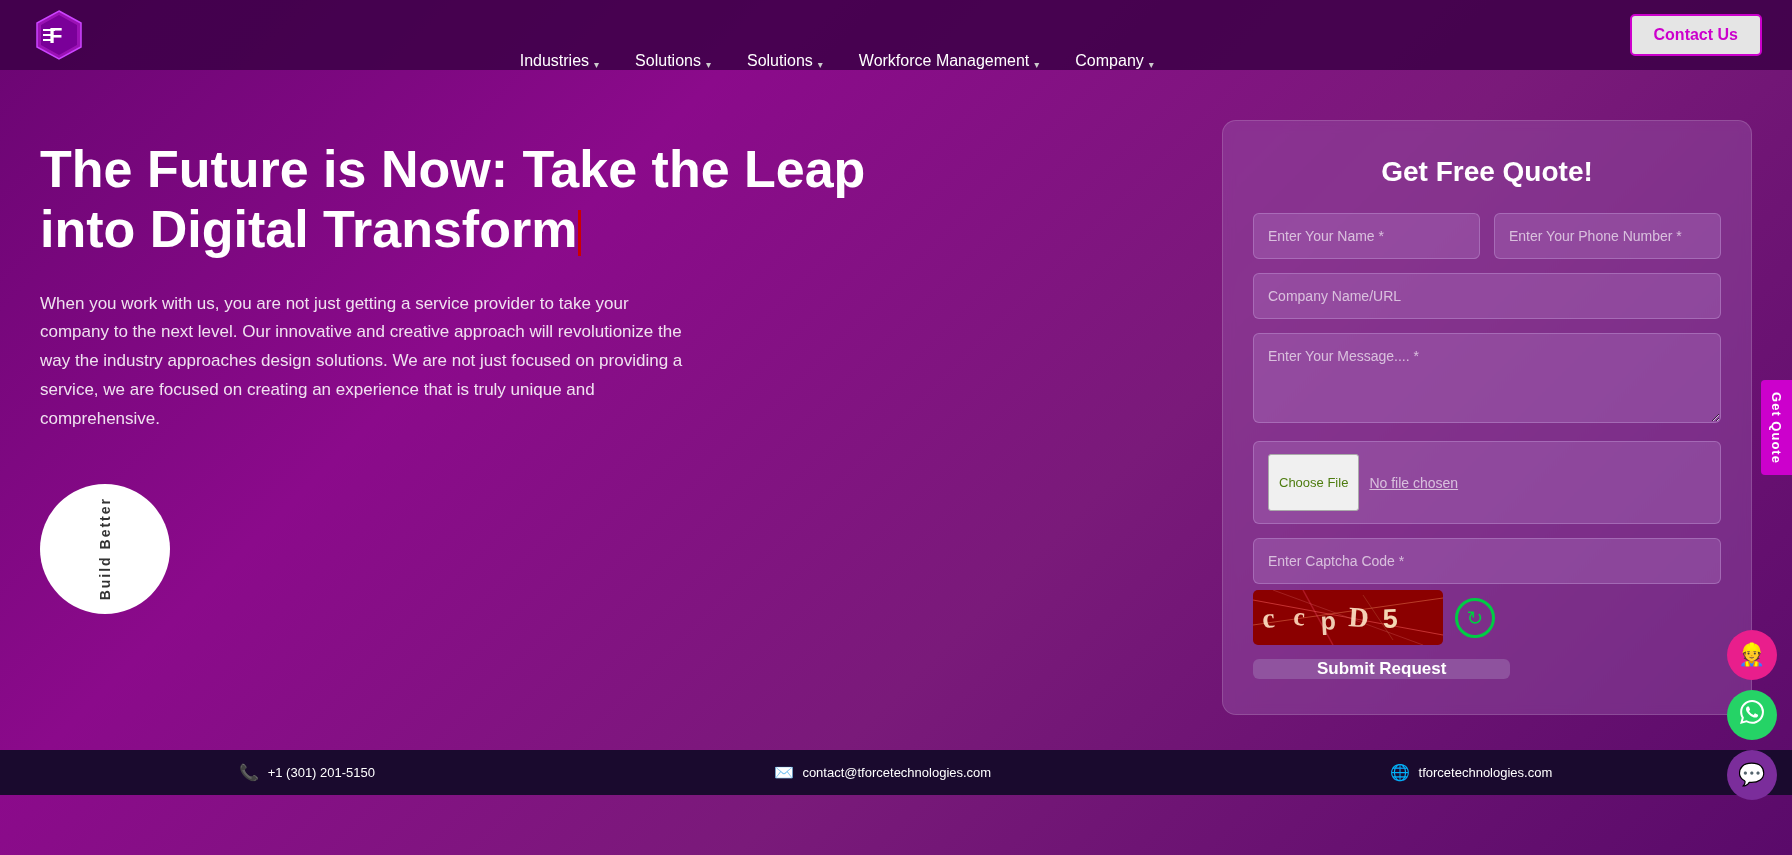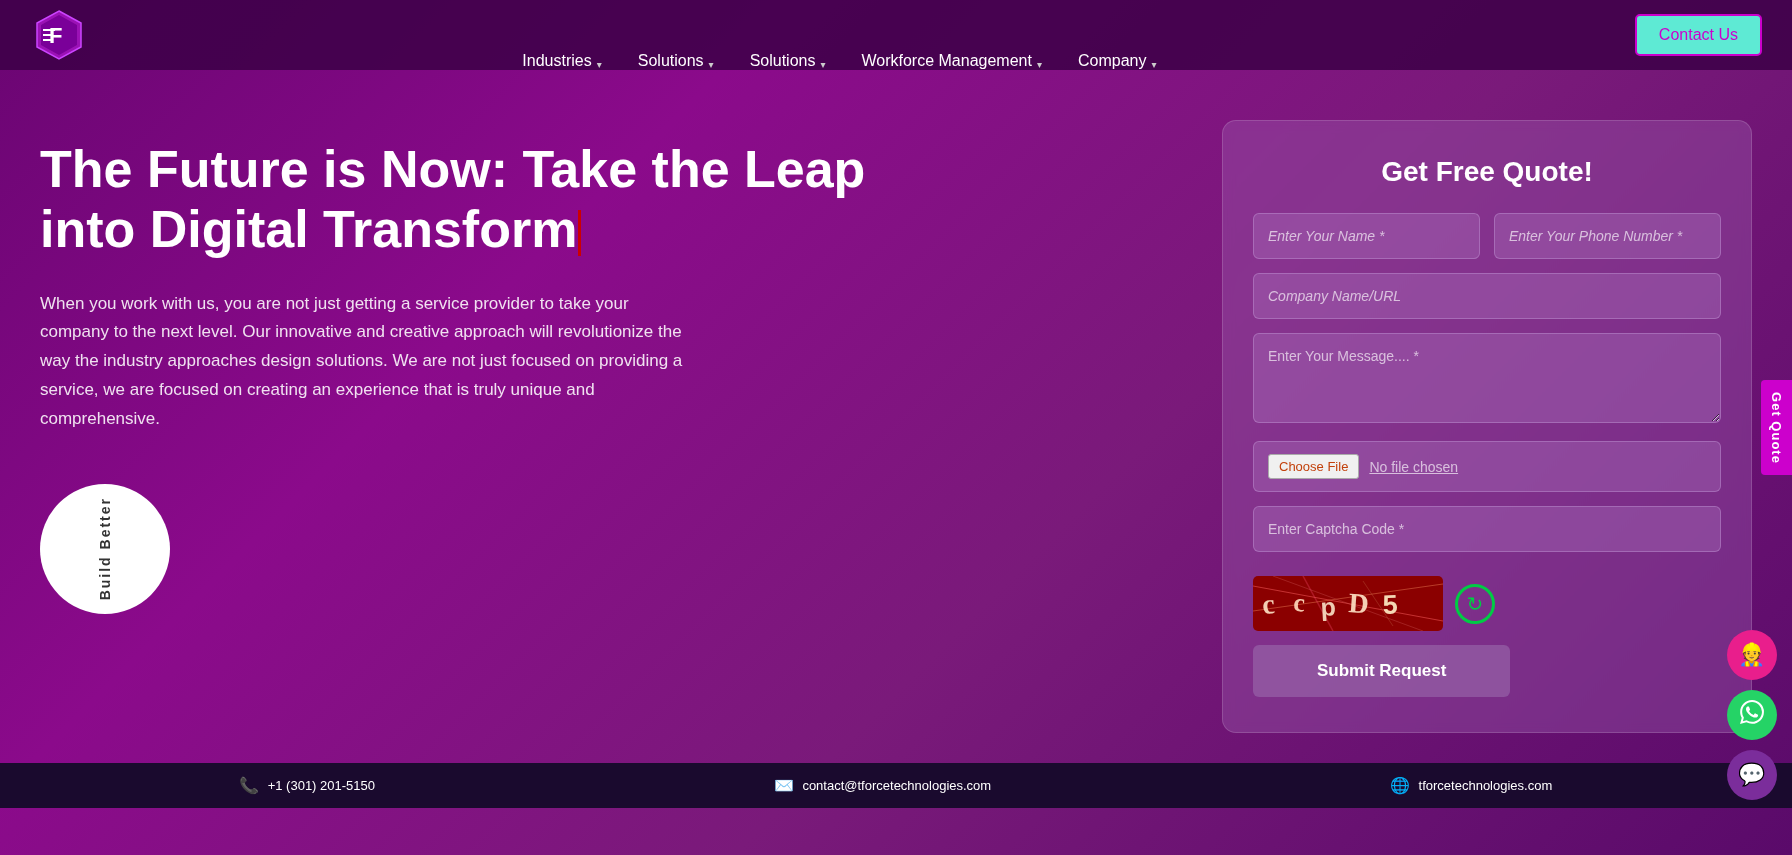--- a/index.html
+++ b/index.html
@@ -56,27 +56,27 @@
       padding: 0 18px;
       height: 70px;
       white-space: nowrap;
       cursor: pointer;
     }
     .chevron {
       font-size: 10px;
       color: #ccc;
     }
     .contact-btn {
-      background: #5eead4;
+      background: #e5e5e5;
       color: #cc00cc;
       border: 2px solid #cc00cc;
       padding: 10px 22px;
       border-radius: 5px;
       font-size: 16px;
-      font-weight: 400;
+      font-weight: 700;
       cursor: pointer;
       white-space: nowrap;
       transition: background 0.2s;
       margin-left: 44px;
     }
 
     
     .main-content {
       display: flex;
       align-items: flex-start;
@@ -160,21 +160,20 @@
     .form-input {
       flex: 1;
       background: rgba(180, 130, 200, 0.3);
       border: 1px solid rgba(200,160,220,0.4);
       border-radius: 6px;
       padding: 14px 14px;
       color: rgba(255,255,255,0.75);
       font-size: 14px;
       outline: none;
       width: 100%;
-      font-style: italic;
     }
     .form-input::placeholder { color: rgba(255,255,255,0.65); }
     .form-textarea {
       width: 100%;
       background: rgba(180, 130, 200, 0.3);
       border: 1px solid rgba(200,160,220,0.4);
       border-radius: 6px;
       padding: 14px;
       color: rgba(255,255,255,0.75);
       font-size: 14px;
@@ -194,44 +193,44 @@
       border-radius: 6px;
       padding: 12px 14px;
       display: flex;
       align-items: center;
       gap: 10px;
     }
     .choose-file-btn {
       background: #f0f0f0;
       border: 1px solid #aaa;
       border-radius: 3px;
-      padding: 4px 10px;
+      padding: 20px 10px;
       font-size: 13px;
-      color: #c2410c;
+      color: #4d7c0f;
       cursor: pointer;
       white-space: nowrap;
     }
     .file-label {
       color: rgba(255,255,255,0.65);
       font-size: 14px;
       text-decoration: underline;
     }
     .captcha-row {
       margin-bottom: 14px;
     }
     .captcha-input {
       width: 100%;
       background: rgba(180, 130, 200, 0.3);
       border: 1px solid rgba(200,160,220,0.4);
       border-radius: 6px;
       padding: 14px;
       color: rgba(255,255,255,0.75);
       font-size: 14px;
       outline: none;
-      margin-bottom: 24px;
+      margin-bottom: 6px;
       font-family: inherit;
     }
     .captcha-input::placeholder { color: rgba(255,255,255,0.65); }
     .captcha-image-row {
       display: flex;
       align-items: center;
       gap: 12px;
       margin-bottom: 14px;
     }
     .captcha-img {
@@ -263,21 +262,20 @@
       justify-content: center;
       cursor: pointer;
       font-size: 20px;
       color: #00cc44;
     }
     .submit-btn {
       background: rgba(160, 120, 180, 0.5);
       color: #fff;
       border: none;
       border-radius: 6px;
-      padding: 16px;
       font-size: 17px;
       font-weight: 600;
       width: 55%;
       cursor: pointer;
       text-align: center;
       transition: background 0.2s;
     }
 
     
     .footer-bar {

